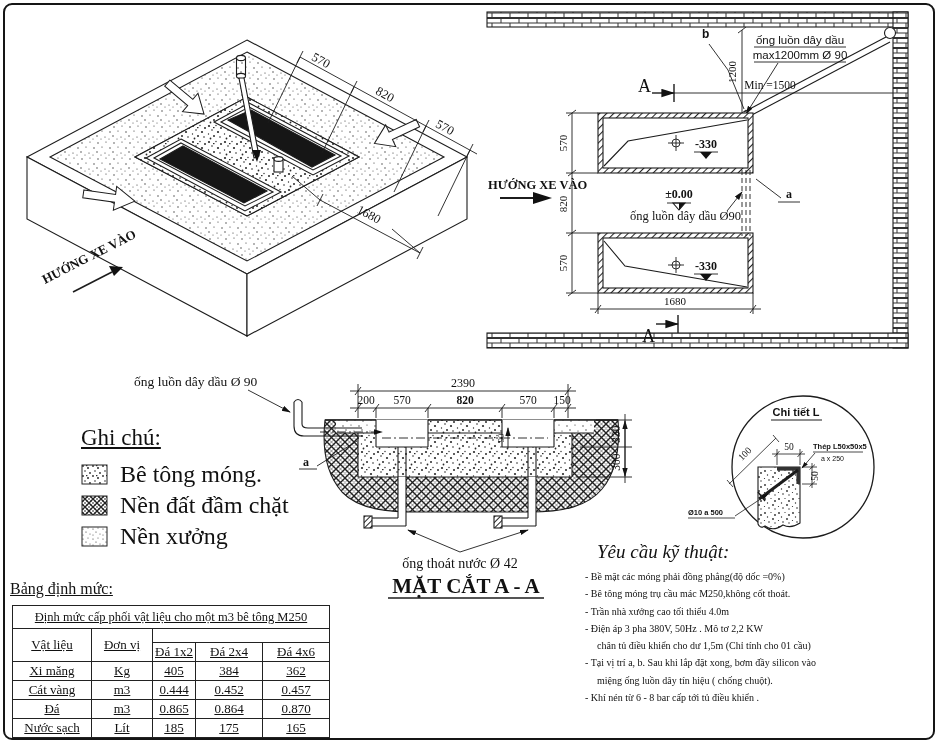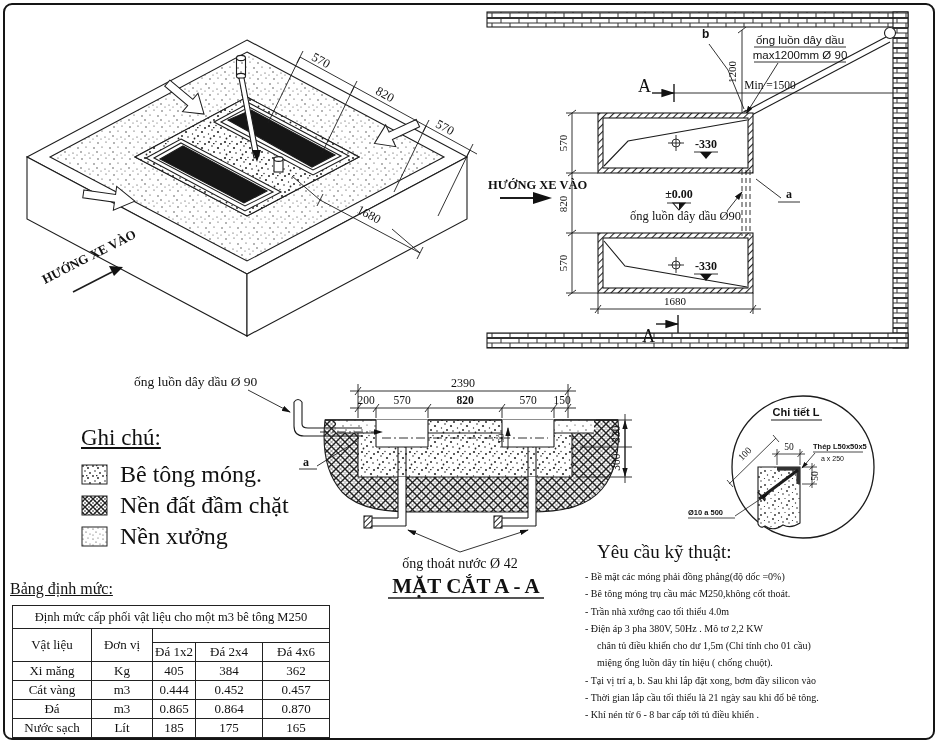--- a/index.html
+++ b/index.html
@@ -13,27 +13,27 @@
   
   .legend{position:absolute;left:81px;top:425px;width:230px;}
   .legend-title{font-size:23px;text-decoration:underline;margin-bottom:12px;}
   .legend-item{display:flex;align-items:center;margin-bottom:8px;height:23px;}
   .legend-item svg{position:static;flex:0 0 auto;margin-right:12px;}
   .legend-label{font-size:24px;white-space:nowrap;}
   
   .quota{position:absolute;left:10px;top:580px;width:330px;}
   .quota-title{font-size:16px;text-decoration:underline;margin-bottom:7px;}
   table.quota-tbl{border-collapse:collapse;width:318px;margin-left:2px;}
-  table.quota-tbl td{border:1px solid #222;text-align:center;font-size:13px;padding:1px 2px;height:16px;white-space:nowrap;}
+  table.quota-tbl td{border:1px solid #222;text-align:center;font-size:13px;padding:1px 2px;height:16px;white-space:nowrap;text-decoration:underline;}
   table.quota-tbl td.cap{height:20px;font-size:12.5px;}
   table.quota-tbl td.empty{height:11px;}
   table.quota-tbl{border:1.5px solid #222;}
   
   .reqs{position:absolute;left:585px;top:541px;width:350px;}
-  .req-title{font-size:19px;margin-left:12px;margin-bottom:5px;}
+  .req-title{font-size:19px;margin-left:12px;margin-bottom:5px;font-style:italic;}
   .req-line{font-size:10px;line-height:17.3px;white-space:nowrap;}
   .req-line.cont{padding-left:12px;}
 </style>
 </head>
 <body>
 
 <div class="frame"></div>
 
 <svg class="abs" style="left:15px;top:12px" width="455" height="348" viewBox="0 0 455 348">
   <defs>
@@ -594,17 +594,16 @@
     </table>
 </div>
 
 <div class="reqs">
   <div class="req-title">Yêu cầu kỹ thuật:</div>
   <div class="req-line">- Bề mặt các móng phải đồng phẳng(độ dốc =0%)</div>
   <div class="req-line">- Bê tông móng trụ cầu mác M250,không cốt thoát.</div>
   <div class="req-line">- Trần nhà xưởng cao tối thiểu 4.0m</div>
   <div class="req-line">- Điện áp 3 pha 380V, 50Hz . Mô tơ 2,2 KW</div>
   <div class="req-line cont">chân tủ điều khiển cho dư 1,5m (Chỉ tính cho 01 cầu)</div>
+  <div class="req-line">- Tại vị trí a, b. Sau khi lắp đặt xong, bơm đầy silicon vào</div>
   <div class="req-line cont">miệng ống luồn dây tín hiệu ( chống chuột).</div>
-  <div class="req-line">- Tại vị trí a, b. Sau khi lắp đặt xong, bơm đầy silicon vào</div>
-  <div class="req-line">- Thời gian lắp cầu tối thiểu là 21 ngày sau khi đổ bê tông.</div>
   <div class="req-line">-  Khí nén từ 6 - 8 bar cấp tới tủ điều khiển .</div>
 </div>
 
 </body></html>

